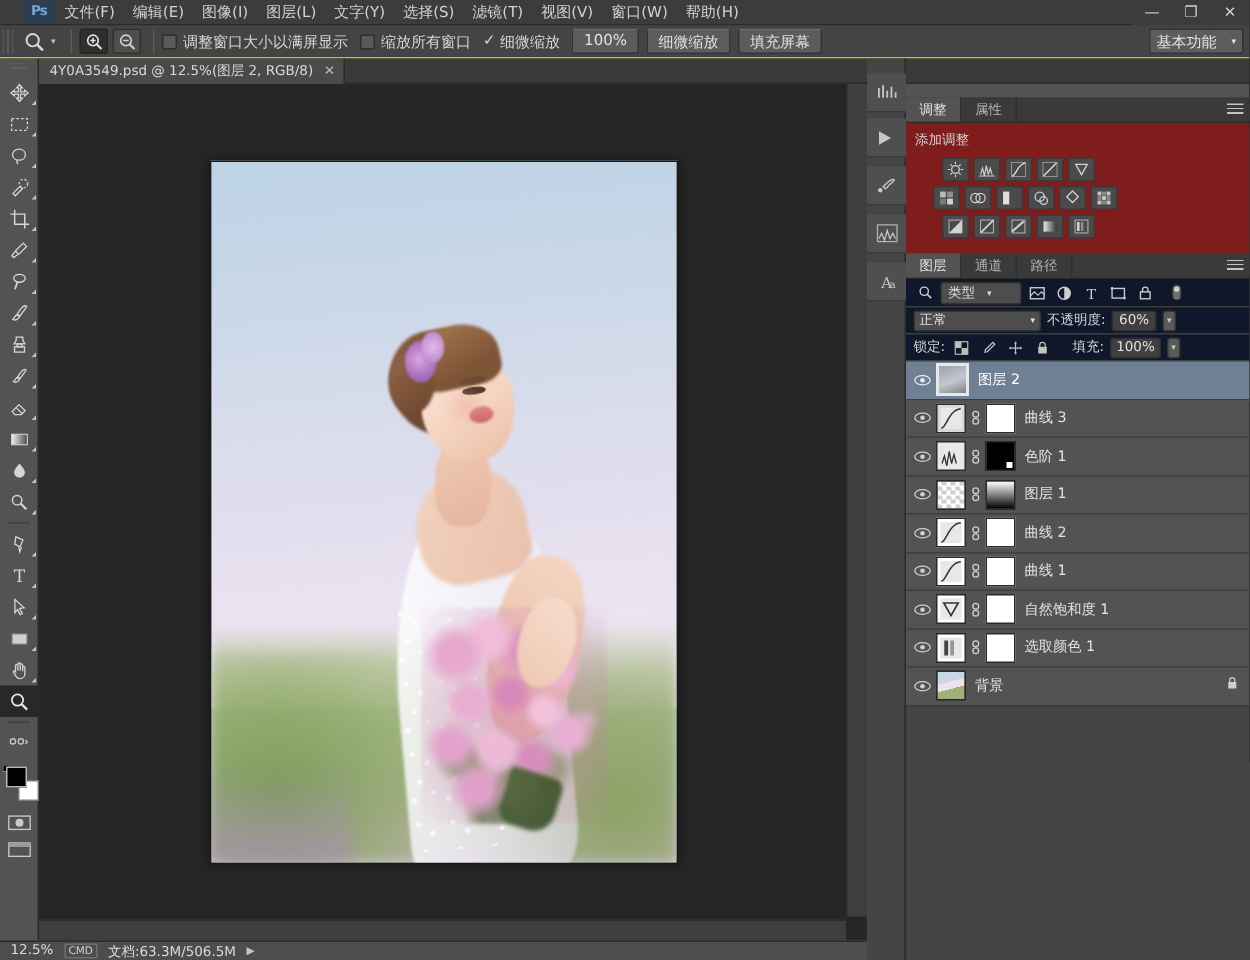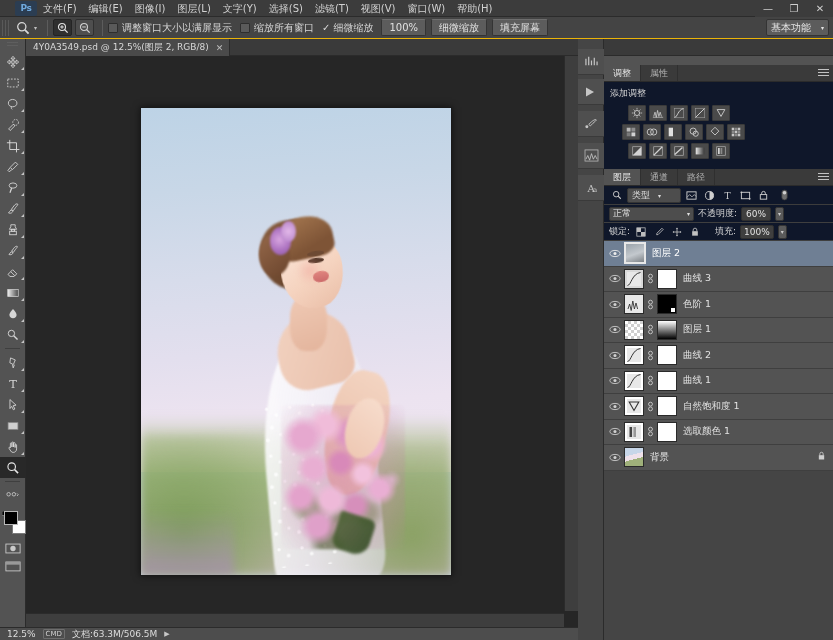--- a/index.html
+++ b/index.html
@@ -277,21 +277,21 @@
     padding:0 9px; display:flex; align-items:center; font-size:9px;
     color:#b3b3b3; background:#3a3a3a; border-right:1px solid #2f2f2f;
   }
   .ptab.active { background:#535353; color:#e6e6e6; }
   .panel-menu {
     position:absolute; right:4px; top:4px; width:11px; height:9px;
     background:repeating-linear-gradient(to bottom,#c3c3c3 0 1px,transparent 1px 3px);
   }
 
   
-  .adjpanel { background:#0f172a; padding:5px 6px 7px; }
+  .adjpanel { background:#7f1d1d; padding:5px 6px 7px; }
   .adj-title { font-size:9px; color:#d5d5d5; margin-bottom:5px; }
   .adj-row { display:flex; gap:3px; margin-bottom:3px; padding-left:18px; }
   .adj-ico {
     width:18px; height:16px; display:flex; align-items:center; justify-content:center;
     background:#4a4a4a; border:1px solid #3a3a3a; border-radius:1px;
   }
 
   
   .layerspanel { background:#0f172a; }
   .lp-filter {

